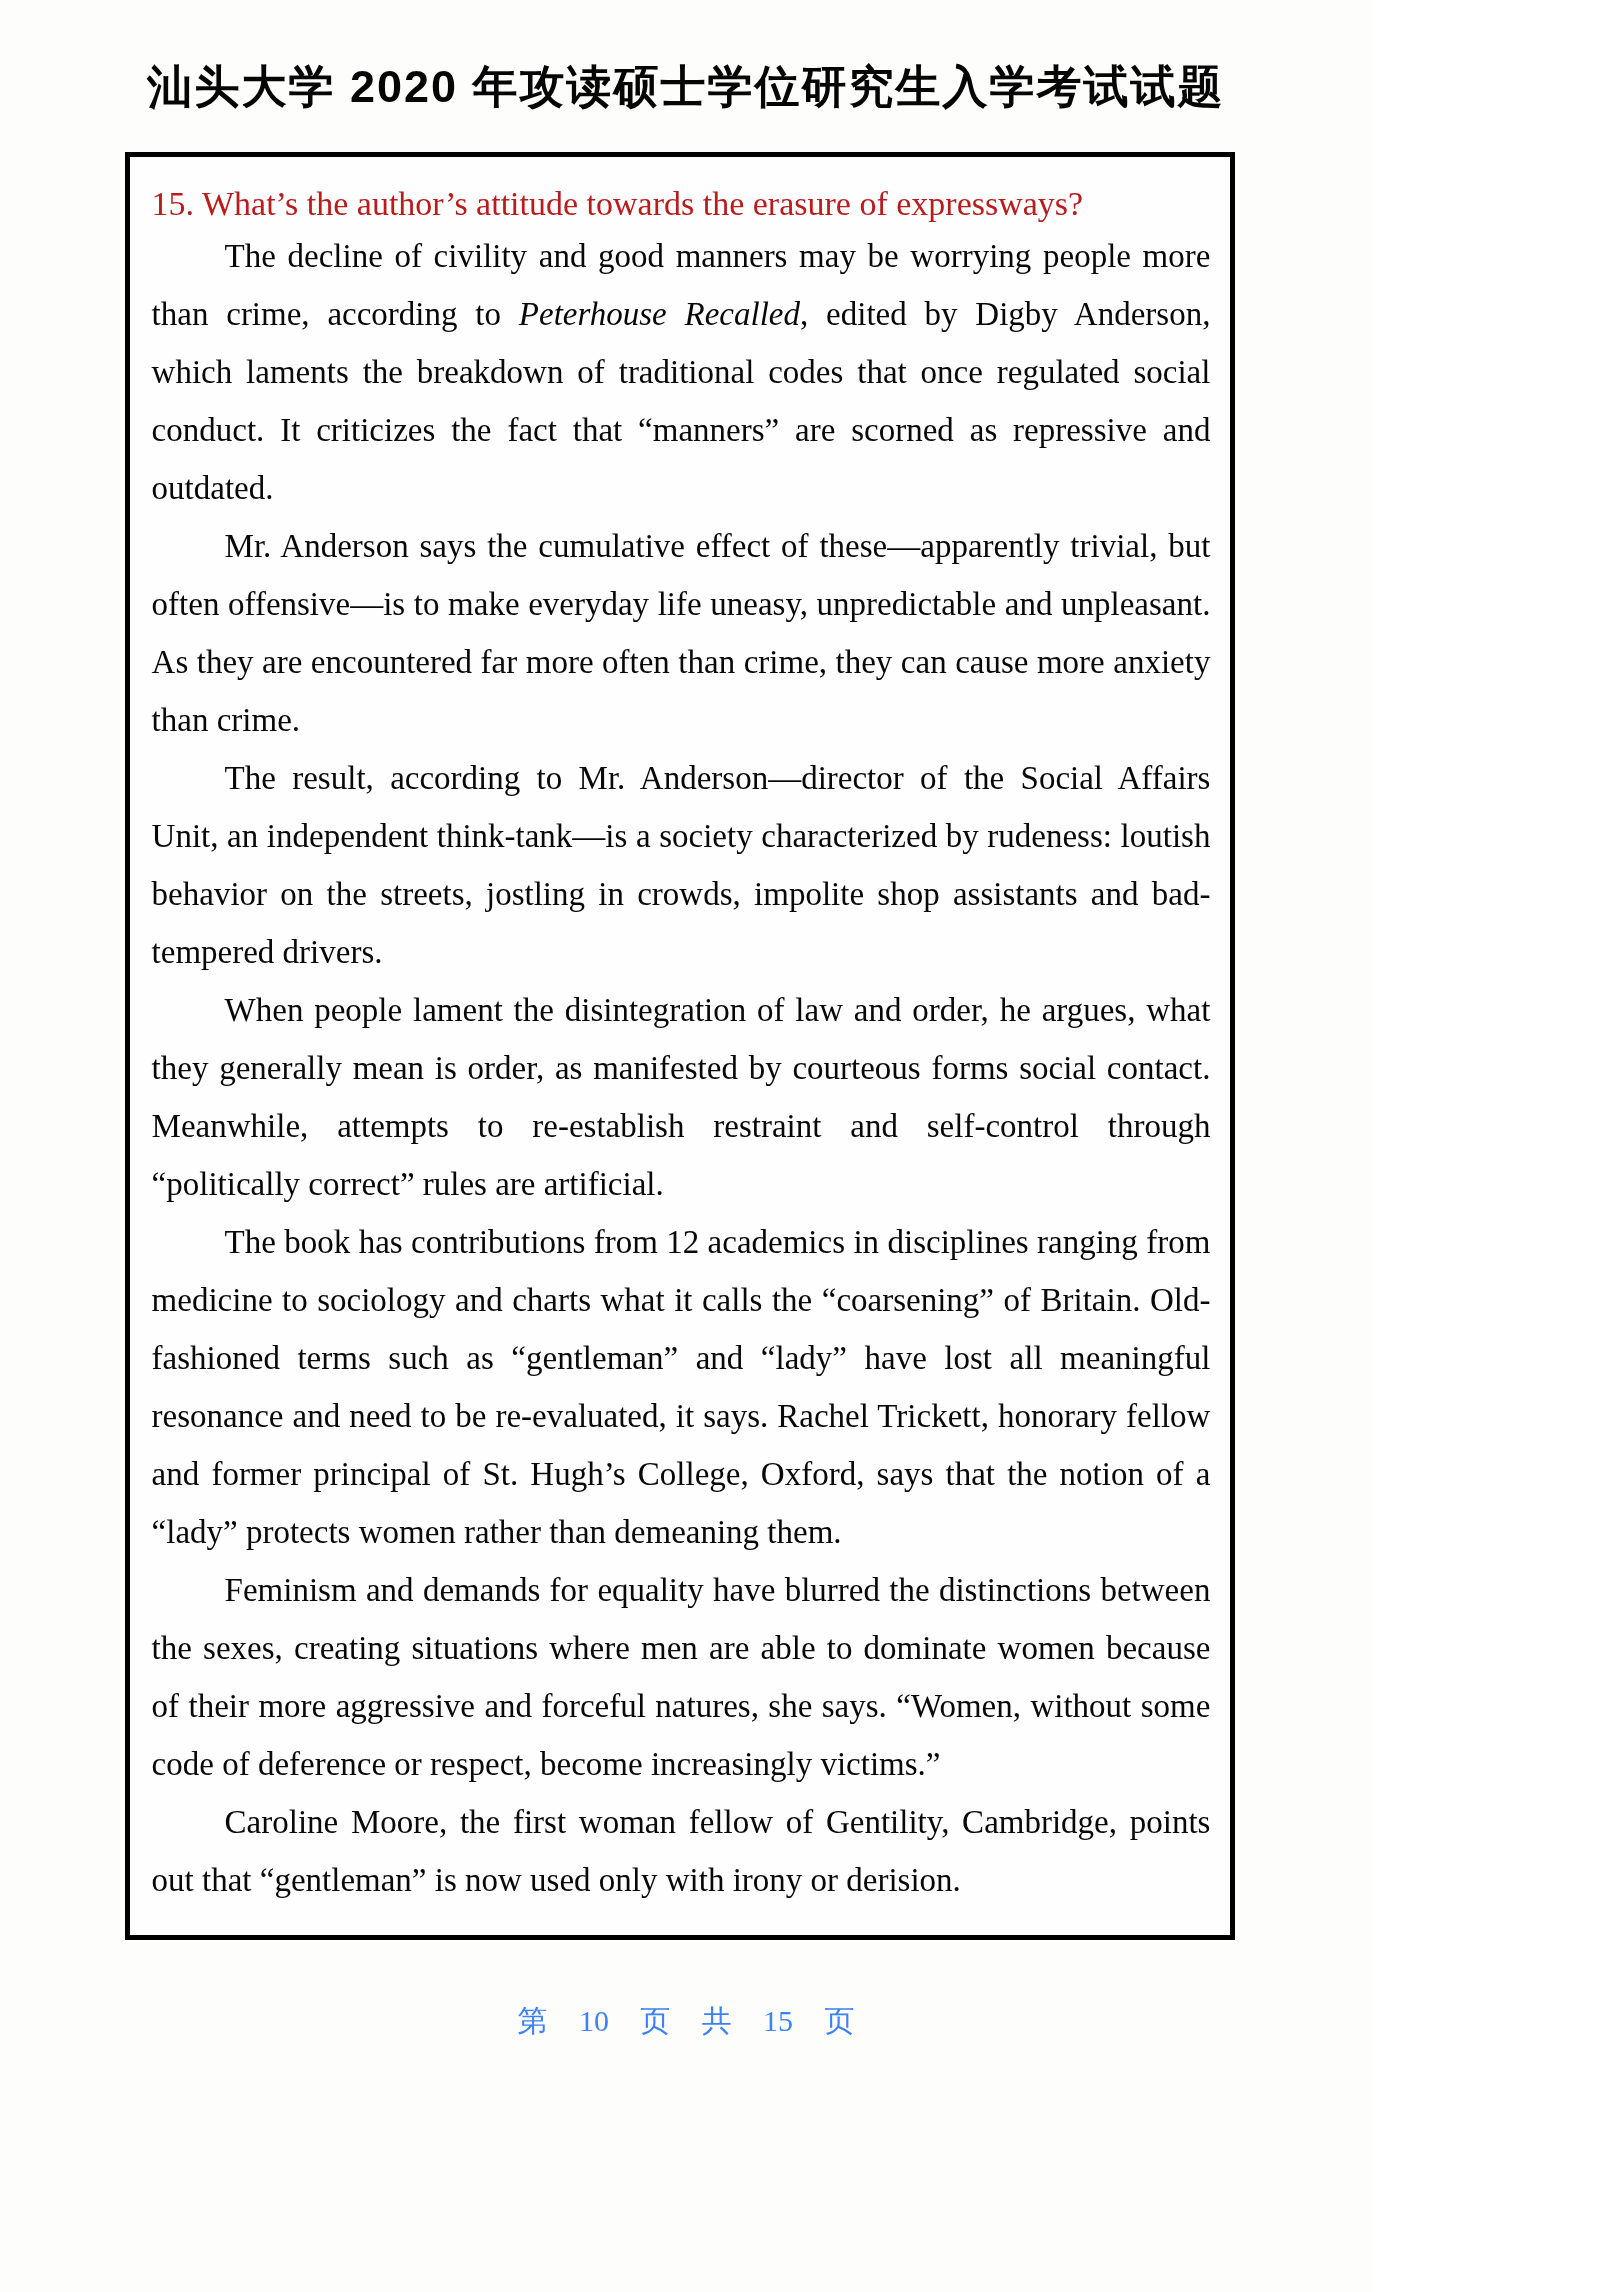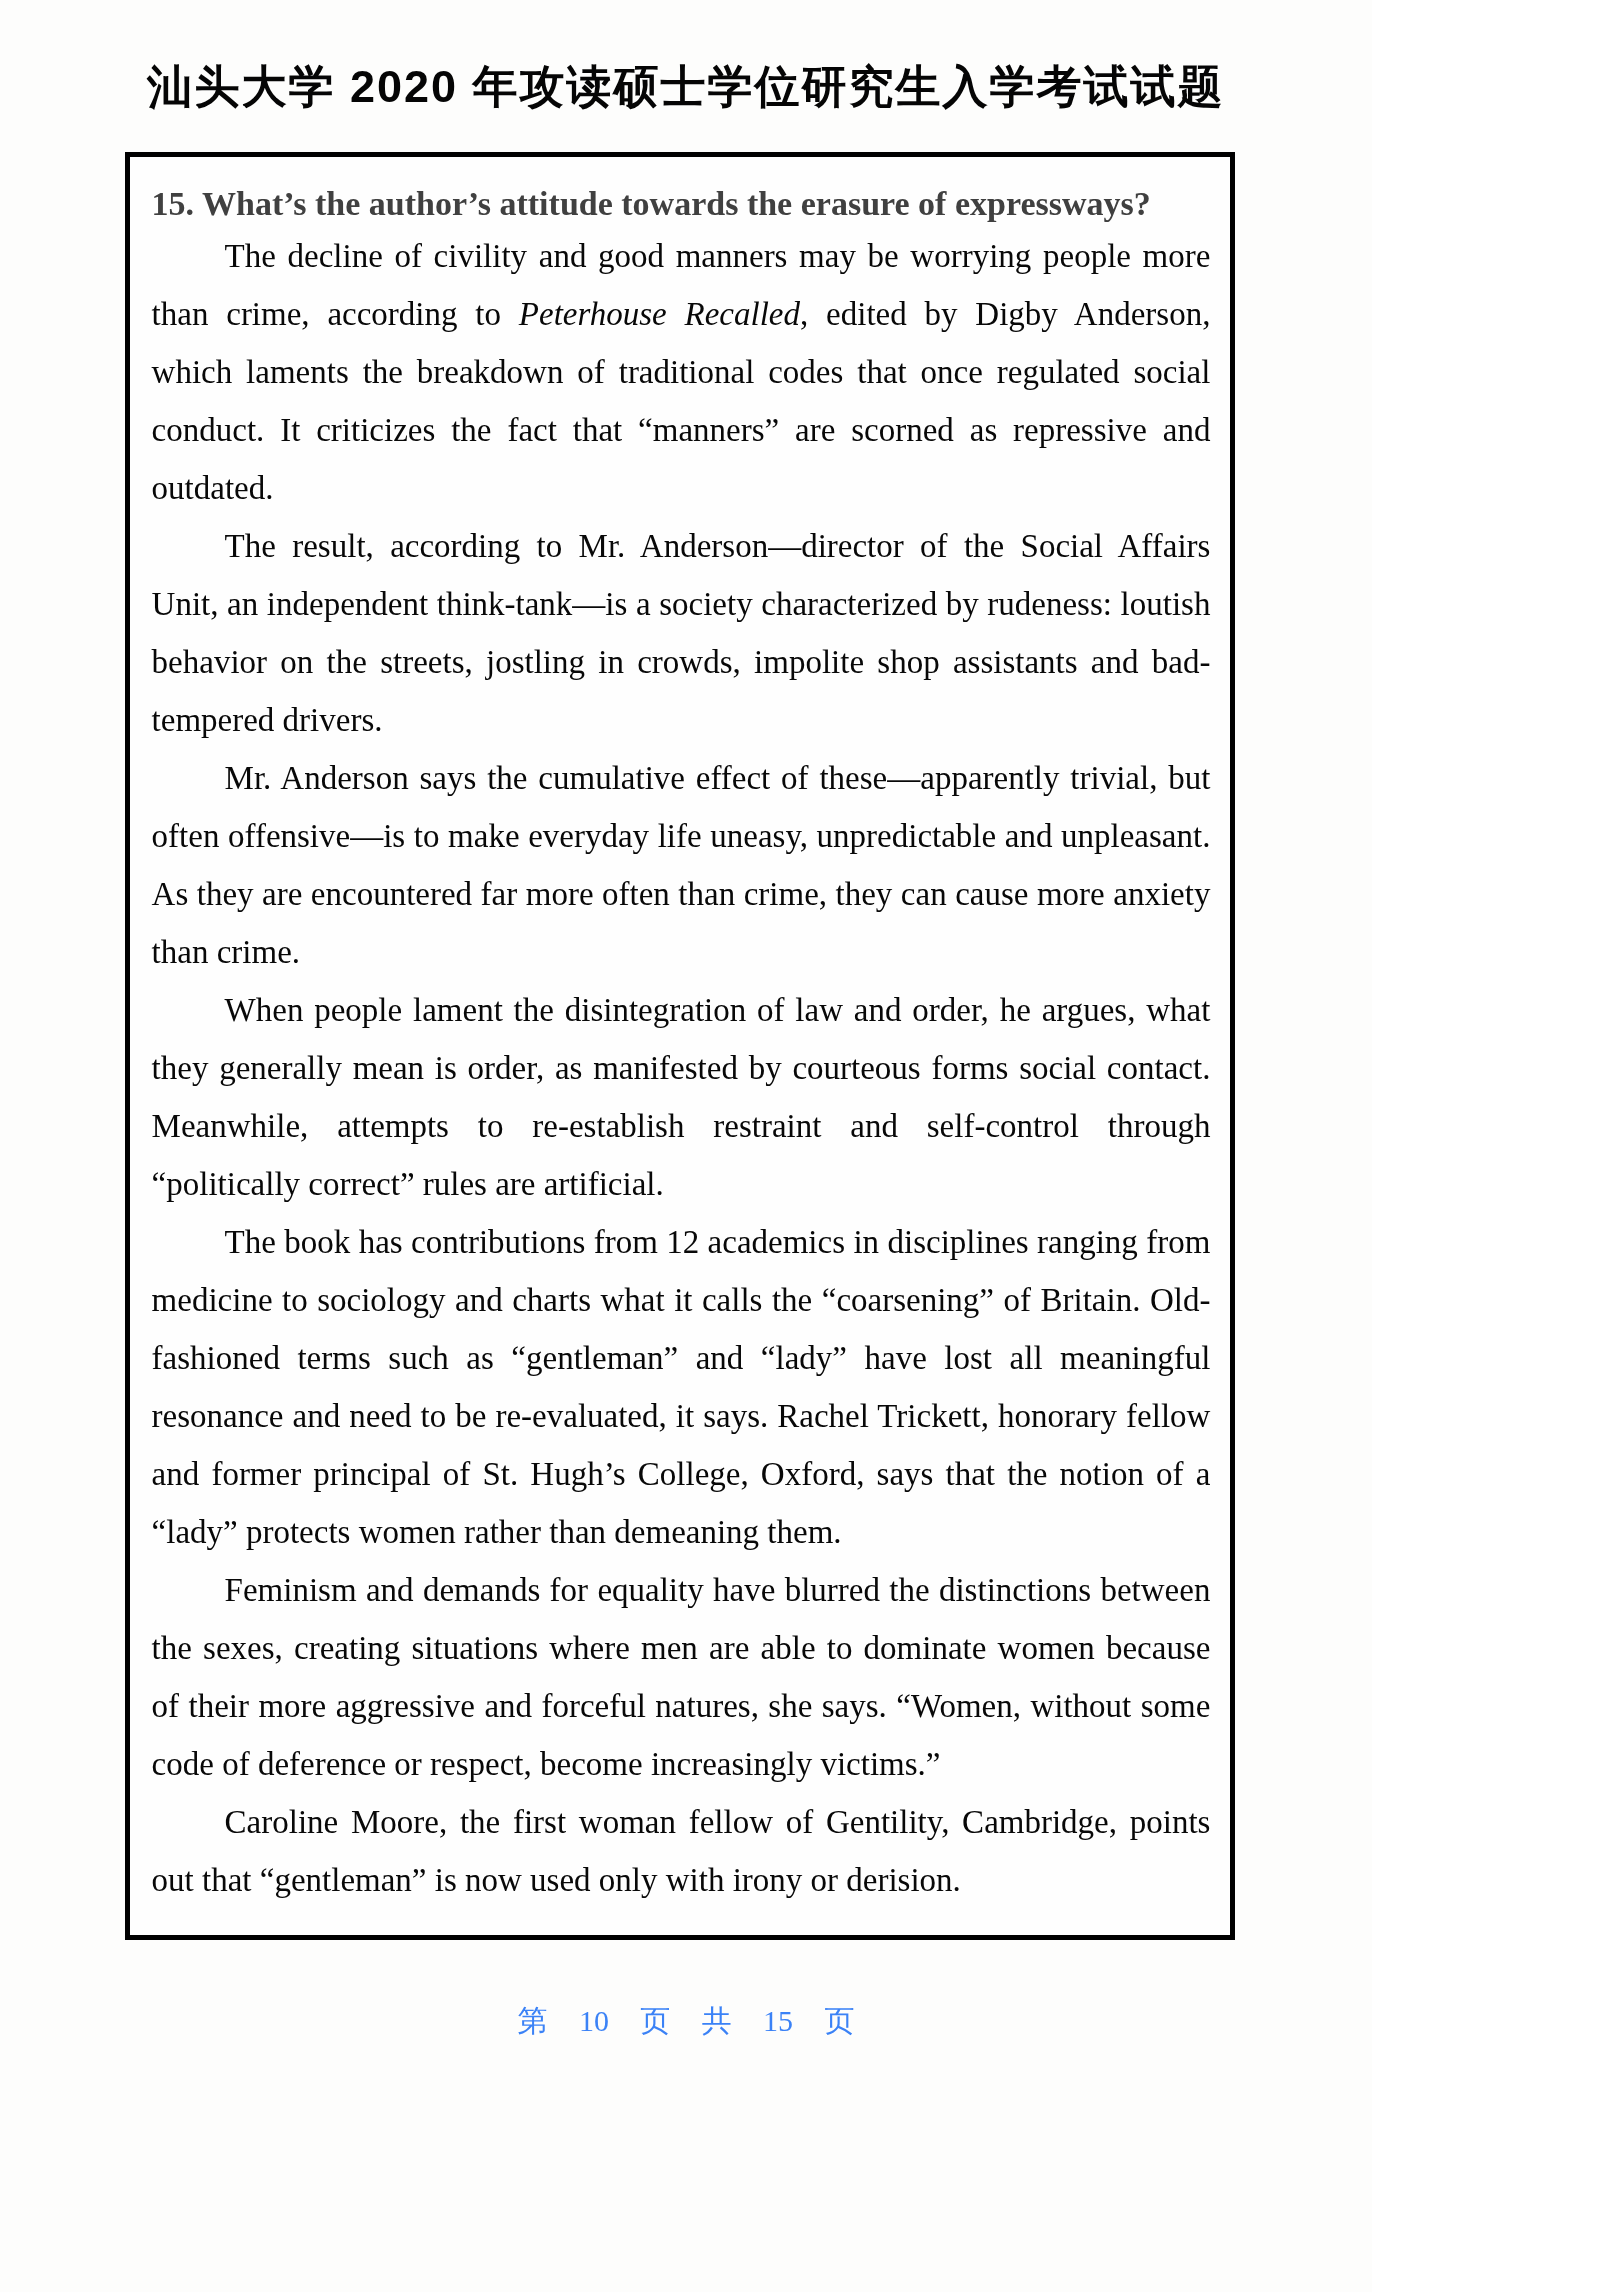--- a/index.html
+++ b/index.html
@@ -27,24 +27,24 @@
     color: #050505;
   }
   .question-box {
     margin: 35px 137px 0 125px;
     border: 5.9px solid #000000;
     padding: 13.7px 19.6px 25.5px 21.6px;
     background: #fefefe;
   }
   .question-line {
     margin: 9.8px 0 0 0;
-    font-weight: bold;
+    font-weight: normal;
     font-size: 34px;
     line-height: 47px;
-    color: #404040;
+    color: #b91c1c;
   }
   .passage-heading {
     margin: 173px 0 5.9px 0;
     font-weight: bold;
     font-size: 36px;
     line-height: 49px;
     color: #000;
   }
   .para {
     margin: 0;
@@ -75,22 +75,22 @@
 
   <h1 class="header-title">汕头大学 2020 年攻读硕士学位研究生入学考试试题</h1>
 
   <div class="question-box">
 
     <p class="question-line">15. What’s the author’s attitude towards the erasure of expressways?</p>
 
 
     <div>
         <p class="para"><span>The decline of civility and good manners may be worrying people more than crime, according to </span><span class="italic">Peterhouse Recalled</span><span>, edited by Digby Anderson, which laments the breakdown of traditional codes that once regulated social conduct. It criticizes the fact that “manners” are scorned as repressive and outdated.</span></p>
+        <p class="para"><span>Mr. Anderson says the cumulative effect of these—apparently trivial, but often offensive—is to make everyday life uneasy, unpredictable and unpleasant. As they are encountered far more often than crime, they can cause more anxiety than crime.</span></p>
         <p class="para"><span>The result, according to Mr. Anderson—director of the Social Affairs Unit, an independent think-tank—is a society characterized by rudeness: loutish behavior on the streets, jostling in crowds, impolite shop assistants and bad-tempered drivers.</span></p>
-        <p class="para"><span>Mr. Anderson says the cumulative effect of these—apparently trivial, but often offensive—is to make everyday life uneasy, unpredictable and unpleasant. As they are encountered far more often than crime, they can cause more anxiety than crime.</span></p>
         <p class="para"><span>When people lament the disintegration of law and order, he argues, what they generally mean is order, as manifested by courteous forms social contact. Meanwhile, attempts to re-establish restraint and self-control through “politically correct” rules are artificial.</span></p>
         <p class="para"><span>The book has contributions from 12 academics in disciplines ranging from medicine to sociology and charts what it calls the “coarsening” of Britain. Old-fashioned terms such as “gentleman” and “lady” have lost all meaningful resonance and need to be re-evaluated, it says. Rachel Trickett, honorary fellow and former principal of St. Hugh’s College, Oxford, says that the notion of a “lady” protects women rather than demeaning them.</span></p>
         <p class="para"><span>Feminism and demands for equality have blurred the distinctions between the sexes, creating situations where men are able to dominate women because of their more aggressive and forceful natures, she says. “Women, without some code of deference or respect, become increasingly victims.”</span></p>
         <p class="para"><span>Caroline Moore, the first woman fellow of Gentility, Cambridge, points out that “gentleman” is now used only with irony or derision.</span></p>
       </div>
 
   </div>
 
   <div class="page-footer"><span class="footer-part">第</span><span class="footer-part">10</span><span class="footer-part">页</span><span class="footer-part">共</span><span class="footer-part">15</span><span class="footer-part">页</span></div>
 

